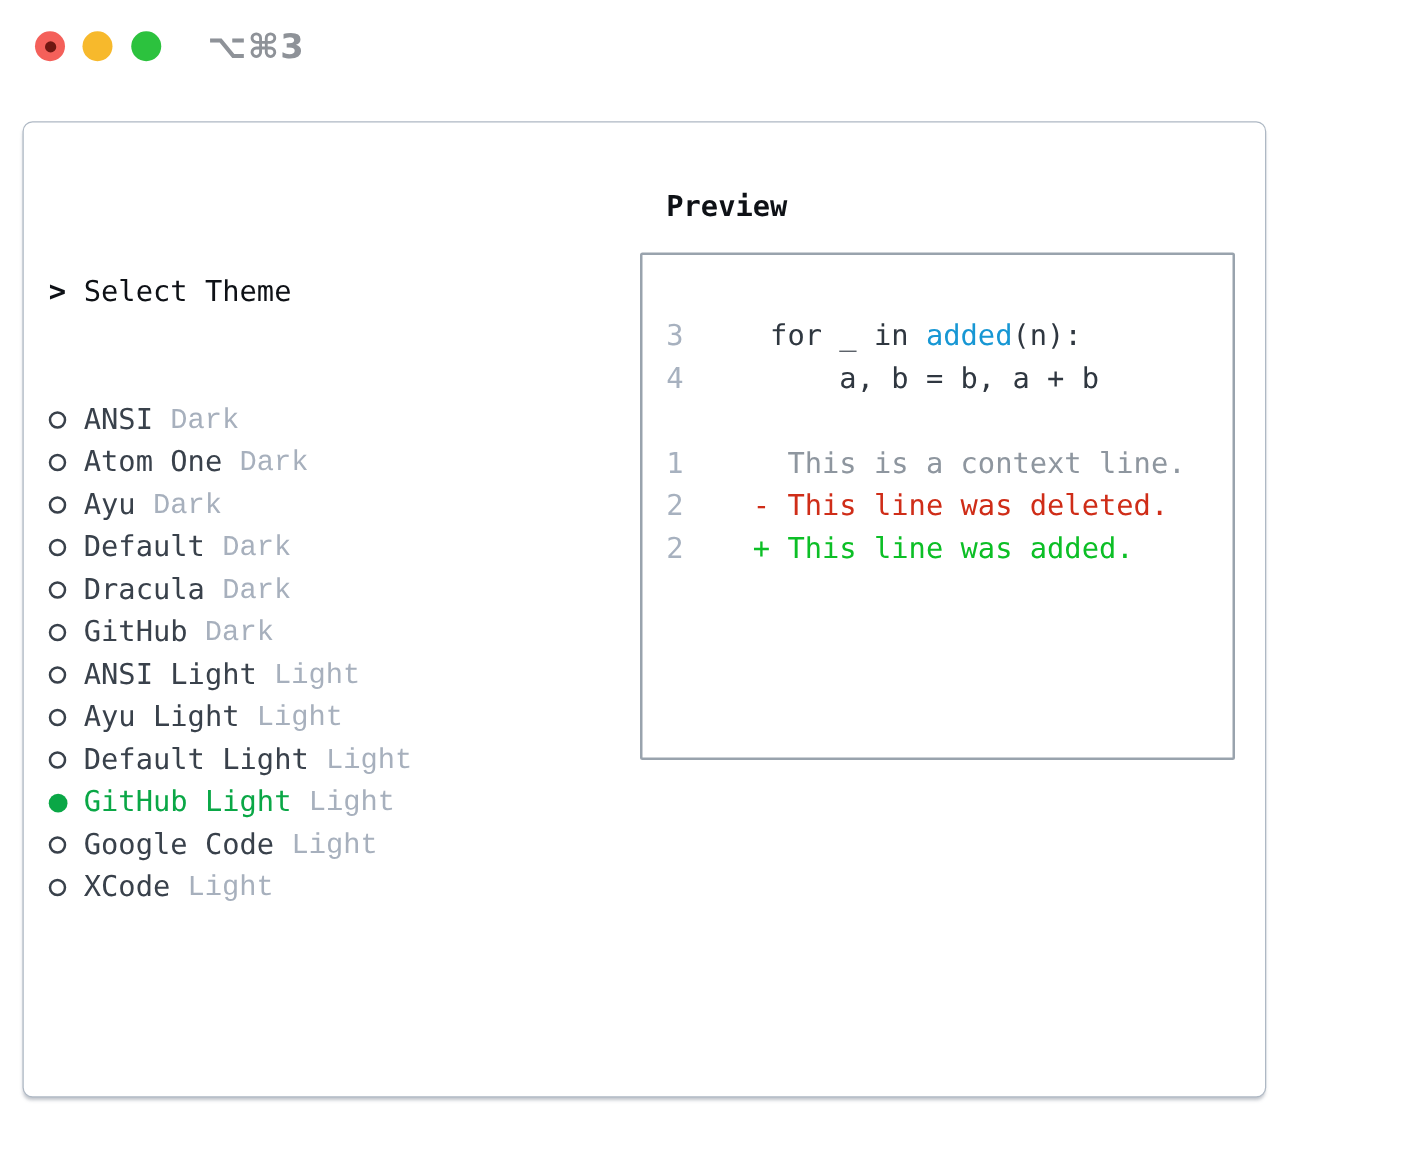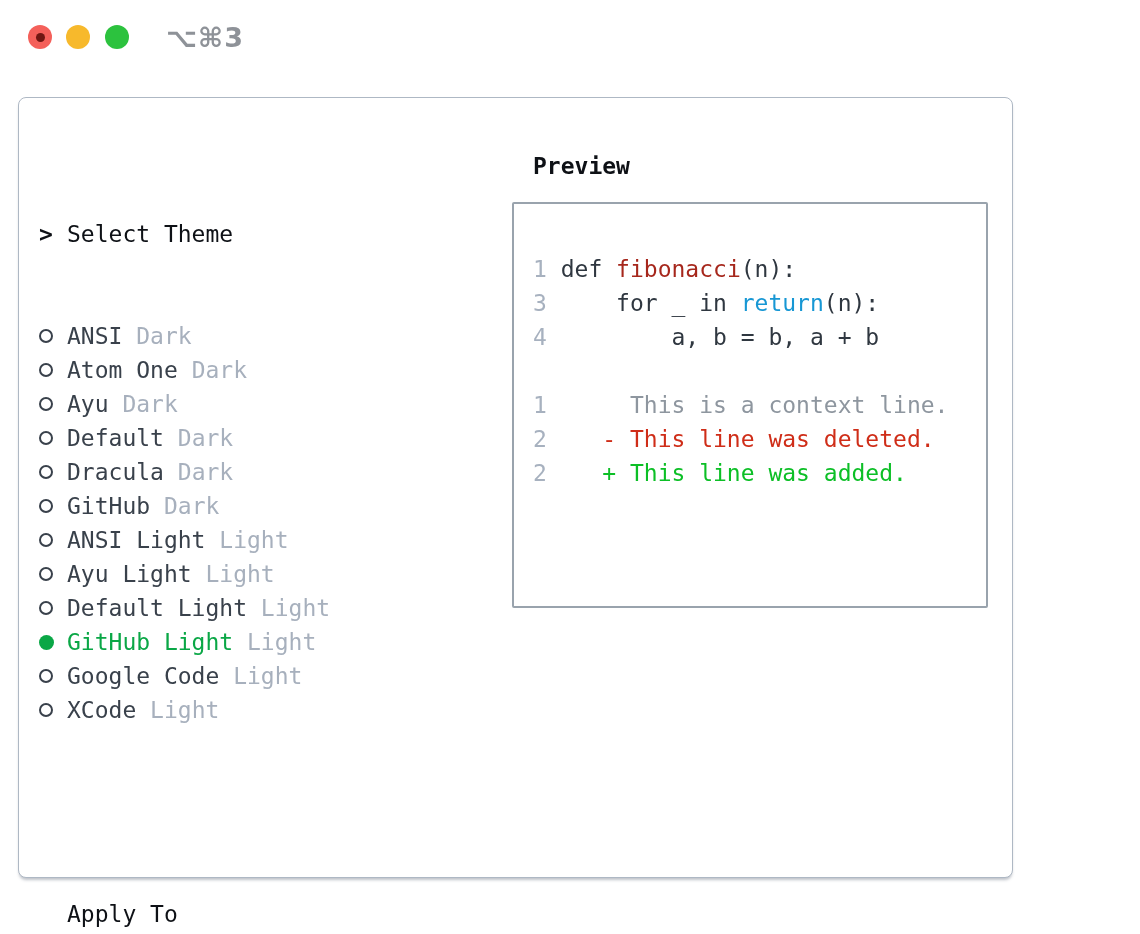--- a/index.html
+++ b/index.html
@@ -29,21 +29,21 @@
               color:var(--ui-text); white-space:pre; }
   .row { display:flex; align-items:center; height:34px; }
   .bullet-cell { width:28px; display:flex; align-items:center; flex:0 0 28px; }
   .chevron { font-weight:bold; color:var(--header-text); }
   .radio { width:14px; height:14px; border:2px solid var(--ui-text); border-radius:50%; }
   .radio.on { width:15px; height:15px; border:none; background:var(--accent-green); }
   .hdr { font-weight:normal; color:var(--header-text); }
   .subhdr { color:var(--header-text); }
   .theme-name { color:var(--ui-text); }
   .row.selected .theme-name { color:var(--accent-green); }
-  .variant { color:var(--muted); }
+  .variant { color:var(--muted);font-family:Liberation Mono, monospace; }
   .spacer { height:34px; }
 
   
   .preview-title { position:absolute; left:514px; top:51px; height:34px; line-height:34px;
                    font-size:23px; font-weight:bold; color:var(--header-text); }
   .preview-box { position:absolute; left:493px; top:104px; width:476px; height:406px;
                  background:#fff; border:2px solid var(--preview-border); border-radius:2px;
                  padding:48px 0 0 19px; overflow:hidden; }
   .pline { height:34px; line-height:34px; font-size:23px; white-space:pre; }
   .lineno  { color:var(--lineno-gray); }
@@ -71,34 +71,29 @@
 
   <div class="panel">
 
     <div class="left-col">
       <div class="row">
         <span class="bullet-cell"><span class="chevron">&gt;</span></span>
         <span class="hdr">Select Theme</span>
       </div>
       <div id="theme-list"><div class="row"><span class="bullet-cell"><span class="radio"></span></span><span class="theme-name">ANSI</span><span class="variant"> Dark</span></div><div class="row"><span class="bullet-cell"><span class="radio"></span></span><span class="theme-name">Atom One</span><span class="variant"> Dark</span></div><div class="row"><span class="bullet-cell"><span class="radio"></span></span><span class="theme-name">Ayu</span><span class="variant"> Dark</span></div><div class="row"><span class="bullet-cell"><span class="radio"></span></span><span class="theme-name">Default</span><span class="variant"> Dark</span></div><div class="row"><span class="bullet-cell"><span class="radio"></span></span><span class="theme-name">Dracula</span><span class="variant"> Dark</span></div><div class="row"><span class="bullet-cell"><span class="radio"></span></span><span class="theme-name">GitHub</span><span class="variant"> Dark</span></div><div class="row"><span class="bullet-cell"><span class="radio"></span></span><span class="theme-name">ANSI Light</span><span class="variant"> Light</span></div><div class="row"><span class="bullet-cell"><span class="radio"></span></span><span class="theme-name">Ayu Light</span><span class="variant"> Light</span></div><div class="row"><span class="bullet-cell"><span class="radio"></span></span><span class="theme-name">Default Light</span><span class="variant"> Light</span></div><div class="row selected"><span class="bullet-cell"><span class="radio on"></span></span><span class="theme-name">GitHub Light</span><span class="variant"> Light</span></div><div class="row"><span class="bullet-cell"><span class="radio"></span></span><span class="theme-name">Google Code</span><span class="variant"> Light</span></div><div class="row"><span class="bullet-cell"><span class="radio"></span></span><span class="theme-name">XCode</span><span class="variant"> Light</span></div></div>
       <div class="spacer"></div>
-      <div class="row">
-        <span class="bullet-cell"></span>
-        <span class="subhdr">Apply To</span>
-      </div>
       
       
       
       
     </div>
 
     <div class="preview-title">Preview</div>
     <div class="preview-box" id="preview-box">
-        <div class="pline"><span class="lineno">1</span><span class="tok plain"> def </span><span class="tok func">fibonacci</span><span class="tok plain">(n):</span></div>
-        <div class="pline"><span class="lineno">3</span><span class="tok plain">     for _ in </span><span class="tok builtin">return</span><span class="tok plain">(n):</span></div>
+        <div class="pline"><span class="lineno">3</span><span class="tok plain">     for _ in </span><span class="tok builtin">added</span><span class="tok plain">(n):</span></div>
         <div class="pline"><span class="lineno">4</span><span class="tok plain">         a, b = b, a + b</span></div>
         <div class="pline"><span class="lineno"></span></div>
         <div class="pline"><span class="lineno">1</span><span class="tok context">      This is a context line.</span></div>
         <div class="pline"><span class="lineno">2</span><span class="tok del">    - This line was deleted.</span></div>
         <div class="pline"><span class="lineno">2</span><span class="tok add">    + This line was added.</span></div>
       </div>
 
   </div>
 </div>
 

